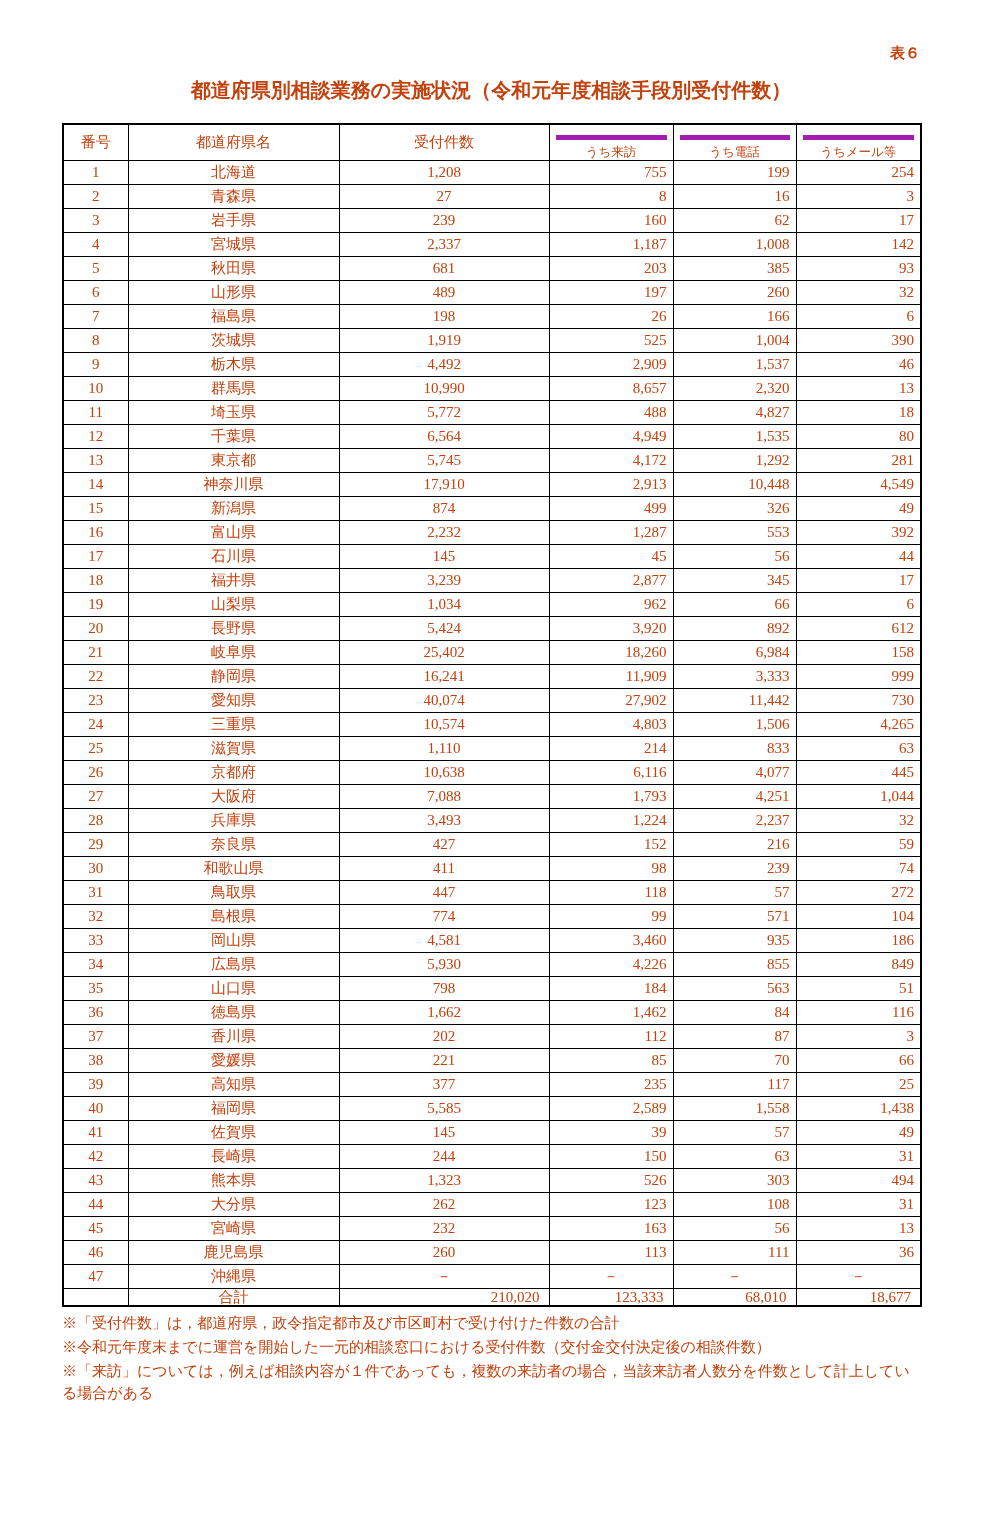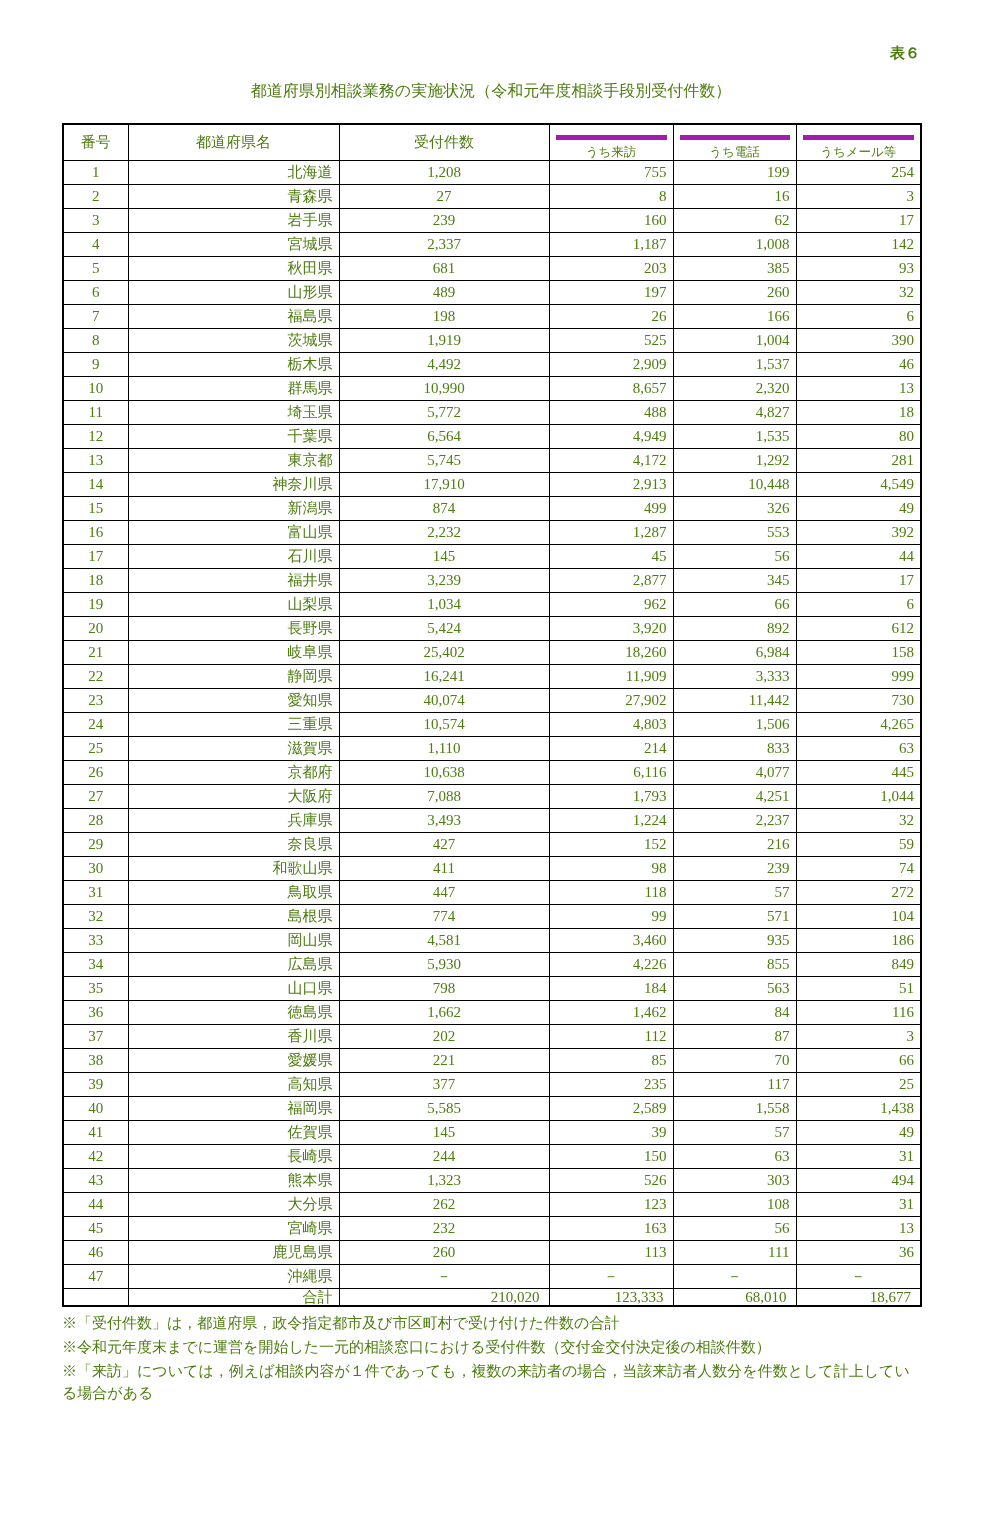--- a/index.html
+++ b/index.html
@@ -1,36 +1,36 @@
 <!DOCTYPE html>
 <html><head>
 <meta charset="utf-8">
 <style>
   * { box-sizing: border-box; }
   html, body { margin: 0; padding: 0; background: #ffffff; }
   .page {
     width: 981px;
     height: 1520px;
     background: #ffffff;
-    color: #4d7c0f;
+    color: #c2410c;
     font-family: "Liberation Serif", "DejaVu Serif", serif;
     padding: 44px 61px 0 62px;
     position: relative;
   }
   .table-label {
     text-align: right;
     font-size: 15px;
     font-weight: bold;
     height: 18px;
     line-height: 18px;
   }
   .title {
     text-align: center;
-    font-size: 16px;
-    font-weight: normal;
+    font-size: 20px;
+    font-weight: bold;
     margin: 18px 0 0 0;
     height: 21px;
     line-height: 21px;
   }
   table.main {
     border-collapse: collapse;
     table-layout: fixed;
     width: 858px;
     margin-top: 22px;
     border: 2px solid #000;
@@ -48,21 +48,21 @@
   tr.header-row th { height: 36px; text-align: center; }
   th.sub-th { padding: 0; vertical-align: bottom; }
   .subbox {
     border-top: 5px solid #a21caf;
     height: 25px;
     line-height: 25px;
     text-align: center;
     font-size: 12.5px;
   }
   .c-no   { text-align: center; }
-  .c-name { text-align: right; border-left: 4px double #000; }
+  .c-name { text-align: center; border-left: 4px double #000; }
   .c-total{ text-align: center; }
   .c-sub  { text-align: right; padding-right: 9px; }
   .c-dash { text-align: center; padding-right: 6px; }
   tr.total-row td { height: 14px; }
   tr.total-row .c-total, tr.total-row .c-sub { text-align: right; padding-right: 9px; }
   .footnotes {
     margin-top: 5px;
     width: 862px;
     font-size: 15px;
   }

